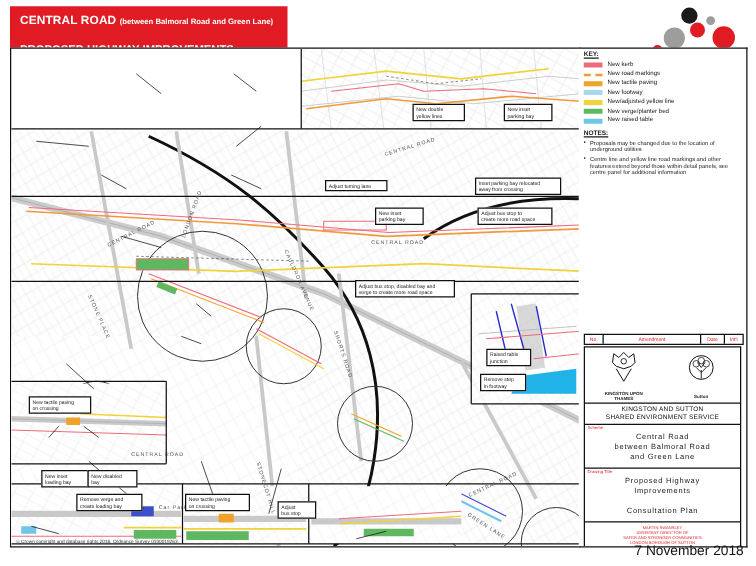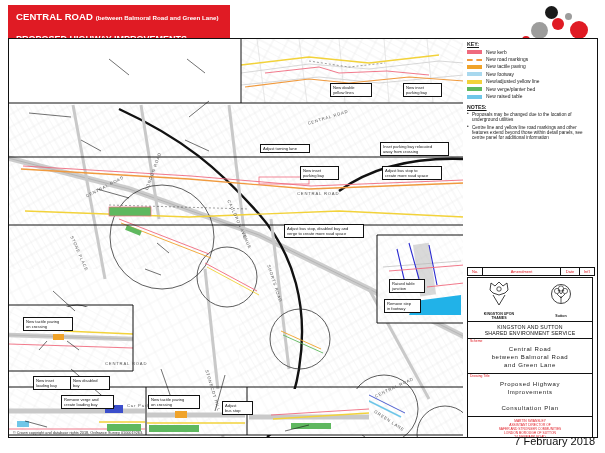--- a/index.html
+++ b/index.html
@@ -425,15 +425,15 @@
       <div class="tbrow addr" style="white-space:pre-line;">MARTIN SWANSLEY
 ASSISTANT DIRECTOR OF
 SAFER AND STRONGER COMMUNITIES
 LONDON BOROUGH OF SUTTON
 24 DENMARK ROAD
 SUTTON, SM1 4RF</div>
 
     </div>
   </div>
 
-  <div class="date">7 February 2018</div>
+  <div class="date">7 November 2018</div>
 
 </div>
 
 </body></html>

